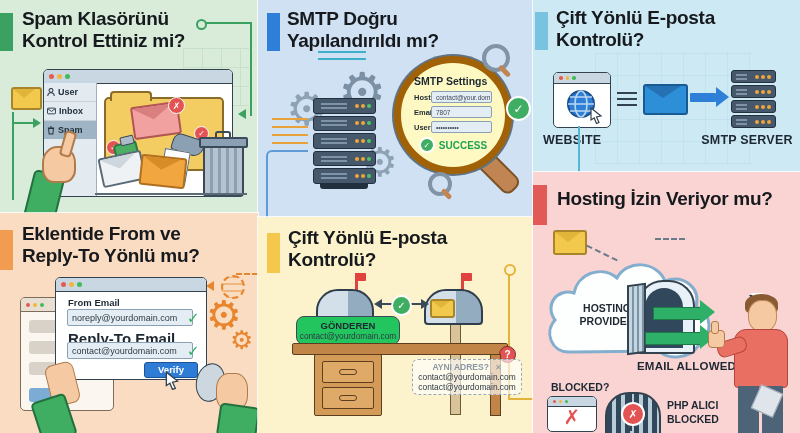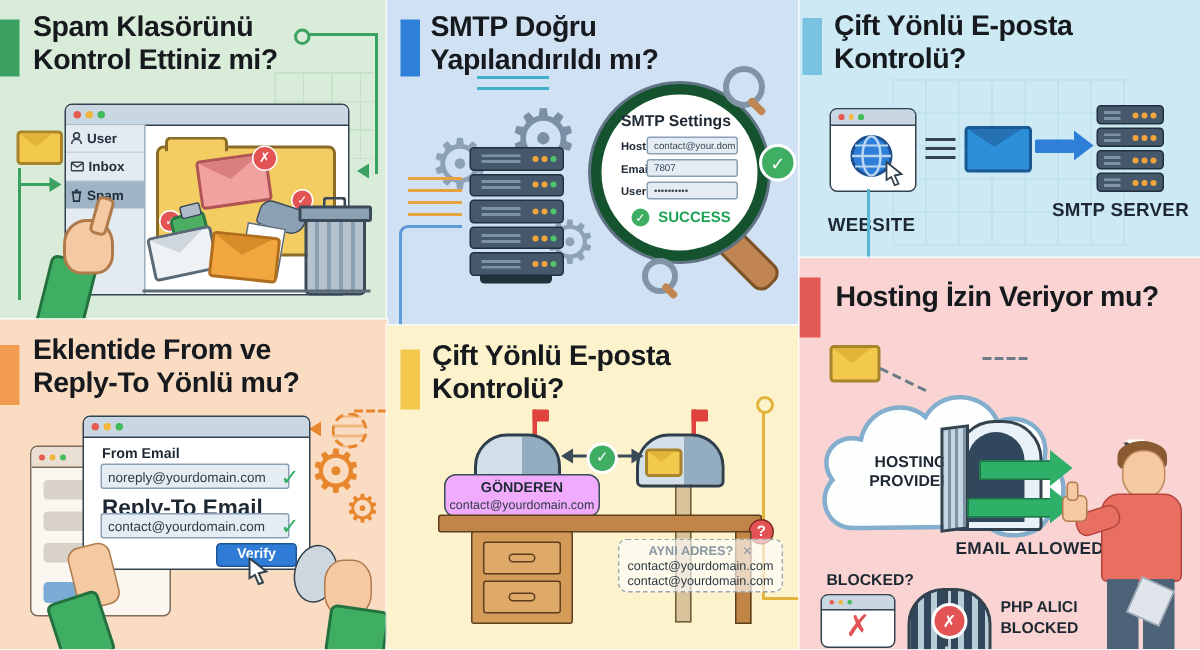--- a/index.html
+++ b/index.html
@@ -29,21 +29,21 @@
   .rb{background:#e45353;border:1.5px solid #fff;}
   .gb{background:#3fae62;border:2px solid #fff;}
   .lbl{position:absolute;font-weight:800;color:#1d2833;}
   .field{position:absolute;background:#e4edf4;border:1.2px solid #8aa0b5;border-radius:2px;color:#3a4a58;display:flex;align-items:center;padding:0 4px;overflow:hidden;white-space:nowrap;}
   .gear{position:absolute;line-height:1;font-family:"DejaVu Sans",sans-serif;}
   .check{color:#2fae62;font-weight:900;}
   .grid{position:absolute;opacity:.55;}
   .mailbox{position:absolute;border:2px solid #2f3e4c;border-radius:22px 22px 4px 4px;background:linear-gradient(90deg,#d3e0ea 55%,#93acbf 55%);}
   .post{position:absolute;background:#d8c39a;border:1.5px solid #6b5b33;}
   .notebox{position:absolute;border:1.5px dashed #9aa7b0;border-radius:6px;background:rgba(255,255,255,.65);padding:2px 5px;}
-  .tag{position:absolute;background:#f0abfc;border:1.6px solid #3a4a58;border-radius:8px;text-align:center;padding:3px 2px;}
+  .tag{position:absolute;background:#22c55e;border:1.6px solid #3a4a58;border-radius:8px;text-align:center;padding:3px 2px;}
   .cursor{position:absolute;width:13px;height:17px;}
 </style>
 </head>
 <body>
 
 <div id="canvas">
 
   <div class="panel" style="left:0;top:0;width:258px;height:213px;background:#d9ecda">
     <div class="accent" style="left:0;top:13px;background:#3aa160"></div>
     <h2 class="title" style="left:22px;top:8px;width:212px">Spam Klasörünü Kontrol Ettiniz mi?</h2>
@@ -165,21 +165,21 @@
         </div>
       <div class="srow">
           <span class="led lo"></span>
           <span class="led lo"></span>
           <span class="led lg"></span>
         </div>
     </div>
     <div class="abs" style="left:62px;top:184px;width:48px;height:5px;background:#22303d;border-radius:0 0 3px 3px"></div>
 
     <div class="abs" style="left:226px;top:140px;width:17px;height:54px;background:#c08552;border:2px solid #7c5226;border-radius:8px;transform:rotate(-45deg)"></div>
-    <div class="abs" style="left:136px;top:56px;width:104px;height:104px;background:#ffffff;border:7px solid #14532d;border-radius:50%;box-shadow:0 0 0 2px #5f7383">
+    <div class="abs" style="left:136px;top:56px;width:104px;height:104px;background:#fef9c3;border:7px solid #a16207;border-radius:50%;box-shadow:0 0 0 2px #5f7383">
       <div class="abs" style="left:13px;top:12px;width:78px">
         <div style="font-size:10.5px;font-weight:800;color:#1d2833;margin-bottom:4px">SMTP Settings</div>
         <div style="display:flex;align-items:center;margin-bottom:3px">
           <span class="lbl" style="position:static;font-size:7.5px;width:17px">Host</span>
           <span class="field" style="position:static;flex:1;height:10px;font-size:6.5px">contact@your.dom</span>
         </div>
         <div style="display:flex;align-items:center;margin-bottom:3px">
           <span class="lbl" style="position:static;font-size:7.5px;width:17px">Email</span>
           <span class="field" style="position:static;flex:1;height:10px;font-size:6.5px">7807</span>
         </div>
@@ -221,21 +221,21 @@
         <circle cx="16" cy="16" r="13" fill="#2e7fd8" stroke="#1b4f8e" stroke-width="2"></circle>
         <ellipse cx="16" cy="16" rx="6" ry="13" fill="none" stroke="#bcd7f2" stroke-width="1.6"></ellipse>
         <line x1="3" y1="16" x2="29" y2="16" stroke="#bcd7f2" stroke-width="1.6"></line>
         <line x1="5" y1="9" x2="27" y2="9" stroke="#bcd7f2" stroke-width="1.4"></line>
         <line x1="5" y1="23" x2="27" y2="23" stroke="#bcd7f2" stroke-width="1.4"></line>
       </svg>
       <svg class="cursor" viewBox="0 0 13 17" style="left:36px;top:34px">
           <polygon points="1,1 11,9 6.5,10 9,15.5 6.5,16.5 4.2,11 1,13" fill="#fff" stroke="#33424f" stroke-width="1.2"></polygon>
         </svg>
     </div>
-    <div class="lbl" style="left:10px;top:143px;width:76px;text-align:center;font-size:12.5px;letter-spacing:.2px">WEBSITE</div>
+    <div class="lbl" style="left:10px;top:133px;width:76px;text-align:left;font-size:12.5px;letter-spacing:.2px">WEBSITE</div>
 
     <div class="abs" style="left:84px;top:92px;width:20px;height:14px;background:repeating-linear-gradient(0deg,#33424f 0 2px,transparent 2px 6px)"></div>
     <div class="env" style="left:110px;top:84px;width:41px;height:27px;background:#2e8fd9;border-color:#175a94">
       <div class="flap" style="border-left-width:18.5px;border-right-width:18.5px;border-top-width:12px;border-top-color:#2472b4"></div>
     </div>
     <div class="abs" style="left:157px;top:93px;width:26px;height:9px;background:#2e7fd8;border-radius:1px"></div>
     <div class="abs" style="left:183px;top:87px;border-top:10.5px solid transparent;border-bottom:10.5px solid transparent;border-left:13px solid #2e7fd8"></div>
 
     <div class="server" style="left:198px;top:70px;width:45px;height:58px">
       <div class="srow" style="border-width:1.3px">

